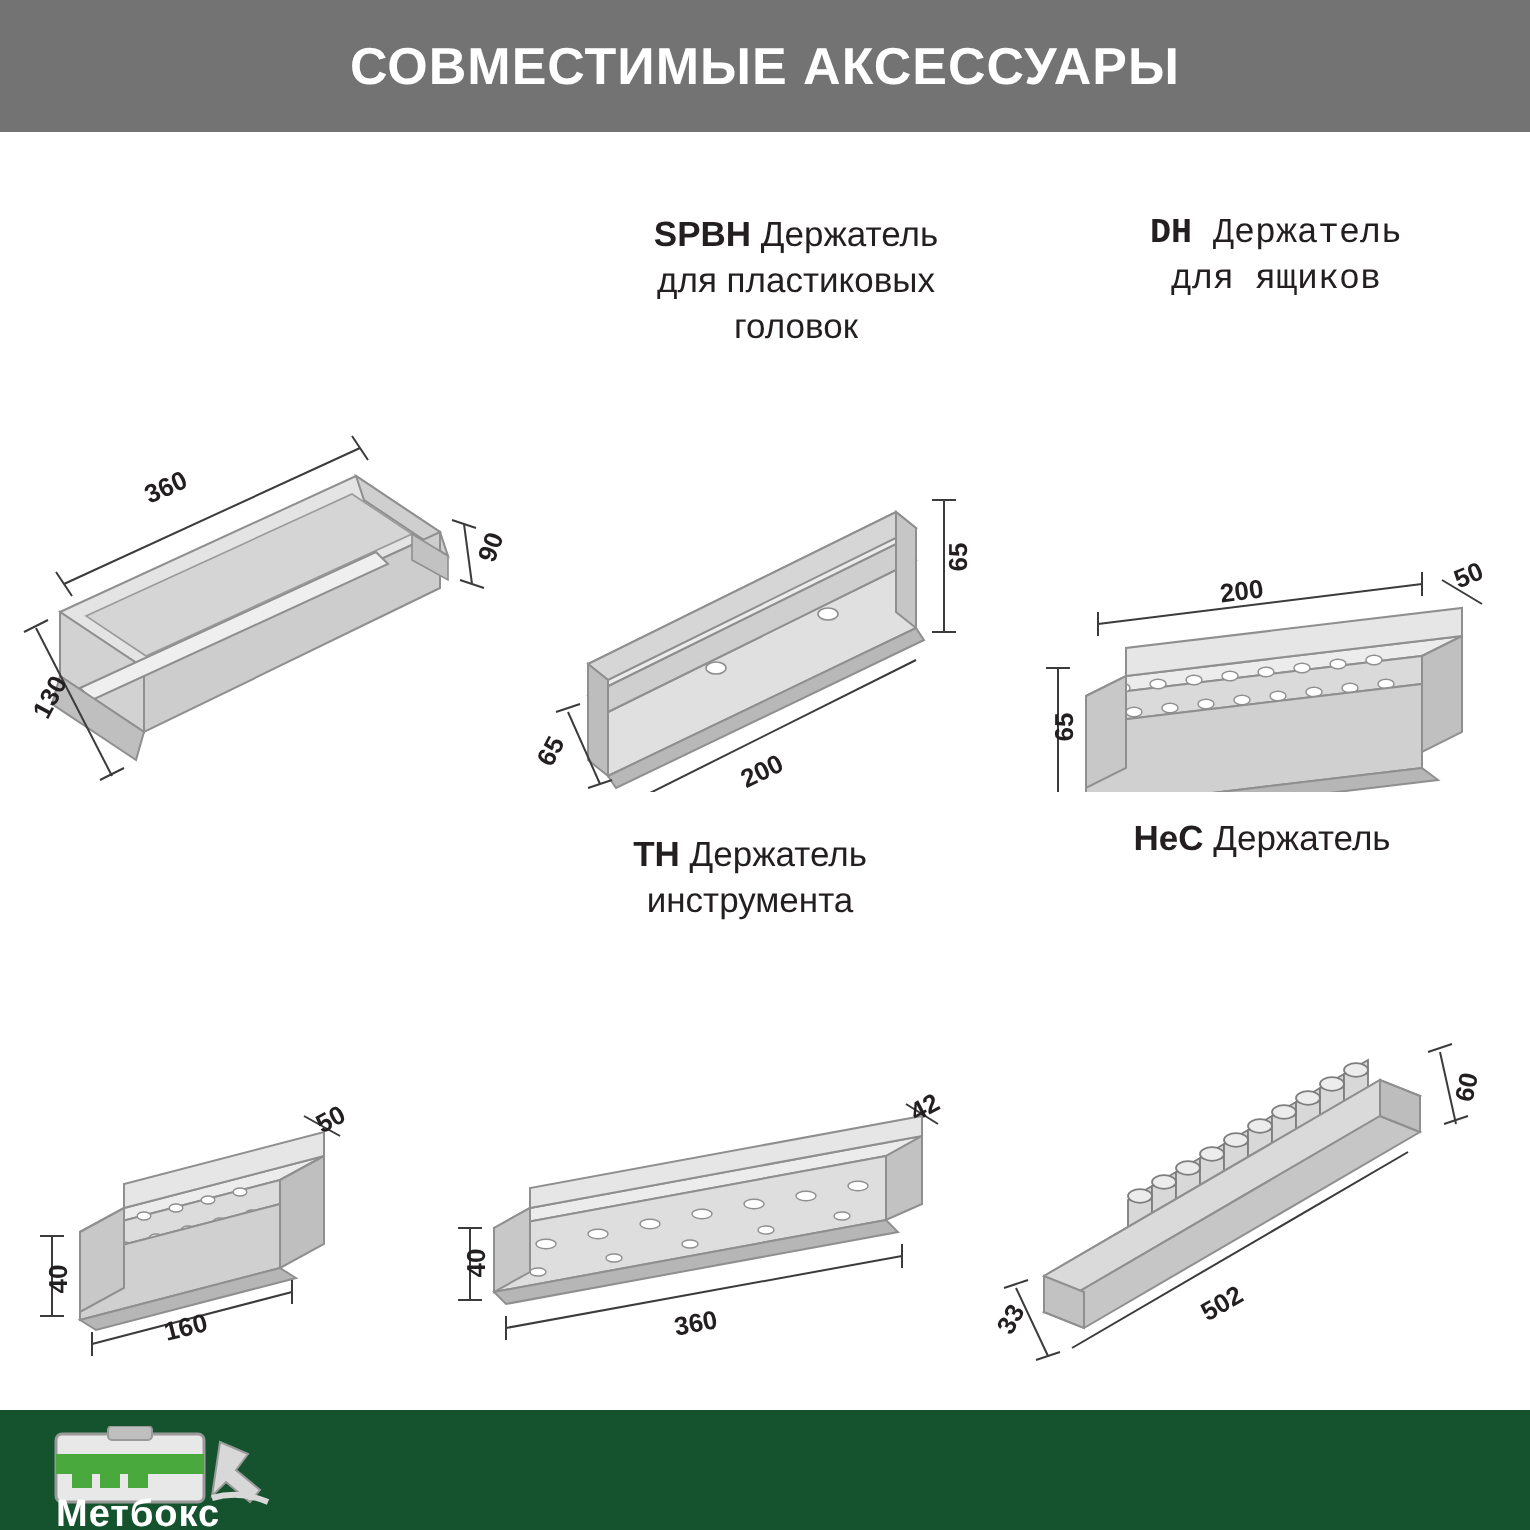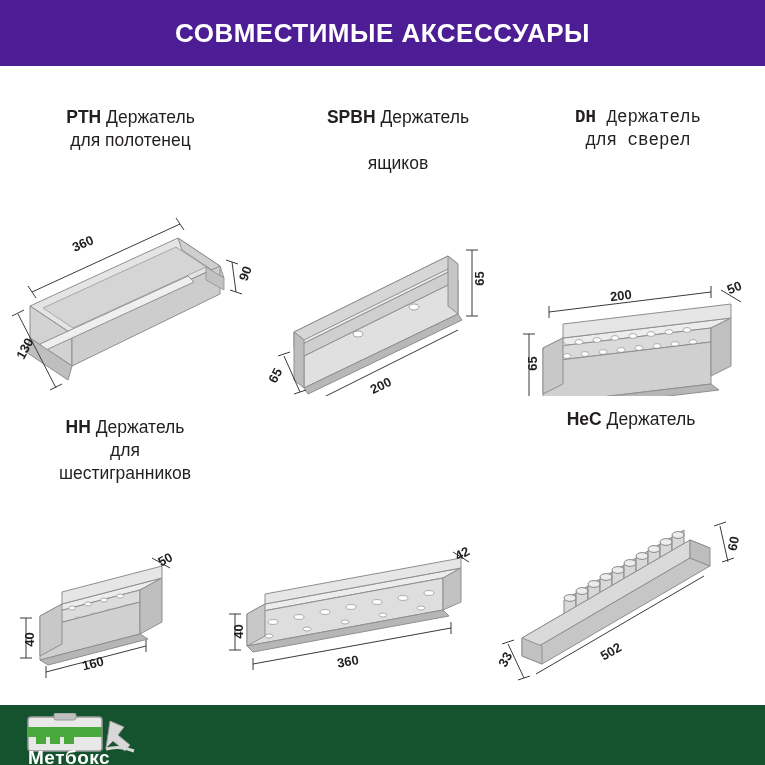--- a/index.html
+++ b/index.html
@@ -5,21 +5,21 @@
   html,body{margin:0;padding:0;}
   body{
     width:765px;height:765px;
     background:#ffffff;
     font-family:"Liberation Sans", sans-serif;
     overflow:hidden;
     position:relative;
   }
   .header{
     position:absolute;left:0;top:0;width:765px;height:66px;
-    background:#4c1d95;
+    background:#737373;
     display:flex;align-items:center;justify-content:center;
   }
   .header-title{
     color:#ffffff;font-size:26px;font-weight:bold;letter-spacing:.5px;
     text-transform:uppercase;
   }
   .footer{
     position:absolute;left:0;bottom:0;width:765px;height:60px;
     background:#14532d;
     padding-left:12px;
@@ -48,27 +48,20 @@
 </style>
 </head>
 <body>
 
 <div class="header">
   <div class="header-title">Совместимые аксессуары</div>
 </div>
 
 <div class="content">
 
-  <div class="cell" style="left:8px;top:40px;width:245px;">
-    <div class="caption">
-      <b>PTH</b>
-      <span>Держатель</span><br>
-      <span>для полотенец</span>
-    </div>
-  </div>
 
   <div class="fig" style="left:10px;top:150px;width:245px;height:180px;">
     <svg width="245" height="180" viewBox="0 0 245 180">
 
       <polygon points="20,90 168,22 210,50 62,118" fill="#e4e4e4" stroke="#8f8f8f" stroke-width="1"></polygon>
       <polygon points="168,22 210,50 214,62 172,34" fill="#cfcfcf" stroke="#8f8f8f" stroke-width="1"></polygon>
 
       <polygon points="33,92 166,31 196,51 63,112" fill="#d5d5d5" stroke="#9a9a9a" stroke-width="0.8"></polygon>
 
       <polygon points="20,90 62,118 62,150 20,122" fill="#d2d2d2" stroke="#8f8f8f" stroke-width="1"></polygon>
@@ -92,22 +85,22 @@
     </svg>
     <div class="dim" style="left:62px;top:20px;transform:rotate(-24deg);">360</div>
     <div class="dim" style="left:228px;top:50px;transform:rotate(-70deg);">90</div>
     <div class="dim" style="left:4px;top:125px;transform:rotate(-62deg);">130</div>
   </div>
 
   <div class="cell" style="left:273px;top:40px;width:250px;">
     <div class="caption">
       <b>SPBH</b>
       <span>Держатель</span><br>
-      <br>
-      <span>ящиков</span>
+      <span>для пластиковых</span><br>
+      <span>головок</span>
     </div>
   </div>
 
   <div class="fig" style="left:262px;top:150px;width:245px;height:180px;">
     <svg width="245" height="180" viewBox="0 0 245 180">
 
       <polygon points="42,140 196,64 196,98 42,172" fill="#e0e0e0" stroke="#8f8f8f" stroke-width="1"></polygon>
       <polygon points="42,140 196,64 186,56 32,132" fill="#cfcfcf" stroke="#8f8f8f" stroke-width="1"></polygon>
 
       <polygon points="32,132 186,56 186,40 32,116" fill="#ececec" stroke="#8f8f8f" stroke-width="1"></polygon>
@@ -132,21 +125,21 @@
     </svg>
     <div class="dim" style="left:210px;top:55px;transform:rotate(-90deg);">65</div>
     <div class="dim" style="left:108px;top:162px;transform:rotate(-26deg);">200</div>
     <div class="dim" style="left:6px;top:152px;transform:rotate(-62deg);">65</div>
   </div>
 
   <div class="cell" style="left:518px;top:40px;width:240px;font-family:Liberation Mono, monospace;">
     <div class="caption">
       <b>DH</b>
       <span>Держатель</span><br>
-      <span>для сверел</span>
+      <span>для ящиков</span>
     </div>
   </div>
 
   <div class="fig" style="left:515px;top:150px;width:245px;height:180px;">
     <svg width="245" height="180" viewBox="0 0 245 180">
 
       <polygon points="28,132 196,112 216,102 48,122" fill="#ececec" stroke="#8f8f8f" stroke-width="1"></polygon>
       <polygon points="28,132 196,112 196,126 28,146" fill="#dadada" stroke="#8f8f8f" stroke-width="1"></polygon>
 
       <g fill="#ffffff" stroke="#8f8f8f" stroke-width="0.7">
@@ -186,28 +179,20 @@
       <line x1="206" y1="74" x2="226" y2="86" stroke="#3b3b3b" stroke-width="1"></line>
       <line x1="14" y1="118" x2="14" y2="184" stroke="#3b3b3b" stroke-width="1"></line>
       <line x1="8" y1="118" x2="20" y2="118" stroke="#3b3b3b" stroke-width="1"></line>
       <line x1="8" y1="184" x2="20" y2="184" stroke="#3b3b3b" stroke-width="1"></line>
     </svg>
     <div class="dim" style="left:95px;top:72px;transform:rotate(-7deg);">200</div>
     <div class="dim" style="left:212px;top:64px;transform:rotate(-22deg);">50</div>
     <div class="dim" style="left:10px;top:140px;transform:rotate(-90deg);">65</div>
   </div>
 
-  <div class="cell" style="left:0px;top:350px;width:250px;">
-    <div class="caption">
-      <b>HH</b>
-      <span>Держатель</span><br>
-      <span>для</span><br>
-      <span>шестигранников</span>
-    </div>
-  </div>
 
   <div class="fig" style="left:10px;top:440px;width:230px;height:180px;">
     <svg width="230" height="180" viewBox="0 0 230 180">
 
       <polygon points="30,110 130,84 152,72 52,98" fill="#ececec" stroke="#8f8f8f" stroke-width="1"></polygon>
       <polygon points="30,110 130,84 130,96 30,122" fill="#dcdcdc" stroke="#8f8f8f" stroke-width="1"></polygon>
       <g fill="#ffffff" stroke="#8f8f8f" stroke-width="0.7">
         <ellipse cx="46" cy="106" rx="3.4" ry="2"></ellipse>
         <ellipse cx="62" cy="102" rx="3.4" ry="2"></ellipse>
         <ellipse cx="78" cy="98" rx="3.4" ry="2"></ellipse>
@@ -236,20 +221,27 @@
       <line x1="10" y1="152" x2="22" y2="152" stroke="#3b3b3b" stroke-width="1"></line>
       <line x1="36" y1="166" x2="136" y2="140" stroke="#3b3b3b" stroke-width="1"></line>
       <line x1="36" y1="160" x2="36" y2="172" stroke="#3b3b3b" stroke-width="1"></line>
       <line x1="136" y1="134" x2="136" y2="146" stroke="#3b3b3b" stroke-width="1"></line>
     </svg>
     <div class="dim" style="left:148px;top:46px;transform:rotate(-28deg);">50</div>
     <div class="dim" style="left:12px;top:126px;transform:rotate(-90deg);">40</div>
     <div class="dim" style="left:72px;top:150px;transform:rotate(-14deg);">160</div>
   </div>
 
+  <div class="cell" style="left:250px;top:350px;width:250px;">
+    <div class="caption">
+      <b>TH</b>
+      <span>Держатель</span><br>
+      <span>инструмента</span>
+    </div>
+  </div>
 
   <div class="fig" style="left:225px;top:440px;width:260px;height:180px;">
     <svg width="260" height="180" viewBox="0 0 260 180">
 
       <polygon points="22,108 218,72 236,62 40,98" fill="#ececec" stroke="#8f8f8f" stroke-width="1"></polygon>
 
       <polygon points="22,108 218,72 218,104 22,140" fill="#dedede" stroke="#8f8f8f" stroke-width="1"></polygon>
 
       <g fill="#ffffff" stroke="#8f8f8f" stroke-width="0.7">
         <ellipse cx="48" cy="116" rx="5" ry="2.4"></ellipse>

